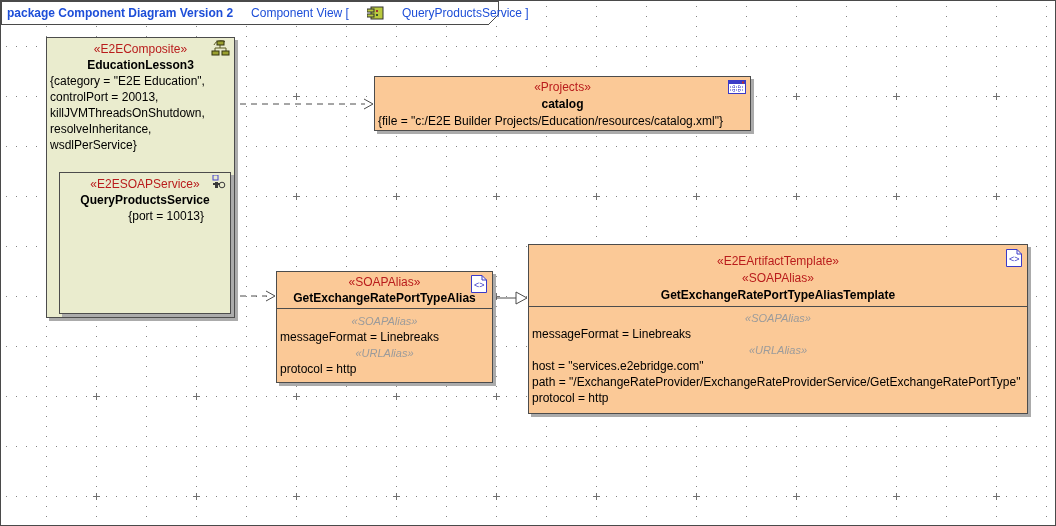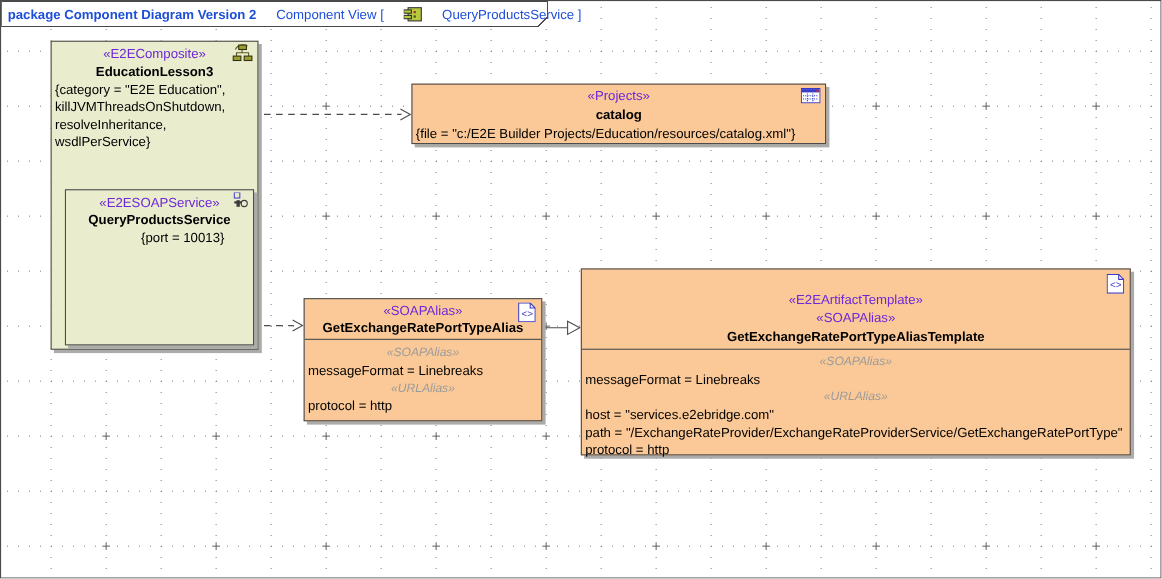--- a/index.html
+++ b/index.html
@@ -26,21 +26,21 @@
   }
   .tab-text .bold{font-weight:bold;}
   
   .node{
     position:absolute;border:1px solid #4c4c4c;
     box-shadow:3px 3px 0 #ababab;z-index:2;
     font-size:12px;color:#000;box-sizing:border-box;
   }
   .green{background:#eaecce;}
   .orange{background:#fbc997;}
-  .stereo{color:#6d28d9;text-align:center;line-height:16px;}
+  .stereo{color:#b91c1c;text-align:center;line-height:16px;}
   .nname{font-weight:bold;text-align:center;line-height:16px;}
   .prop{line-height:16px;padding:0 3px;white-space:nowrap;overflow:hidden;text-align:left;}
   .prop-right{line-height:16px;padding-right:26px;text-align:right;white-space:nowrap;}
   .sec-heading{color:#9b9b9b;font-style:italic;font-size:11px;text-align:center;line-height:16px;}
   .hdr{border-bottom:1px solid #4c4c4c;}
   .corner-icon{position:absolute;pointer-events:none;}
 </style>
 </head>
 <body>
 
@@ -158,20 +158,21 @@
   </svg>
   <svg class="edge" style="left:494px;top:289px" width="35" height="17">
     <line x1="0" y1="8" x2="21" y2="8" stroke="#4c4c4c" stroke-width="1"></line>
     <polygon points="21,2 32,8 21,14" fill="#ffffff" stroke="#4c4c4c" stroke-width="1"></polygon>
   </svg>
 
   <div class="node green" style="left:45px;top:36px;width:189px;height:281px;padding-top:3px">
     <div class="stereo">«E2EComposite»</div>
     <div class="nname">EducationLesson3</div>
     <div class="prop">{category = "E2E Education",</div>
+    <div class="prop">controlPort = 20013,</div>
     <div class="prop">killJVMThreadsOnShutdown,</div>
     <div class="prop">resolveInheritance,</div>
     <div class="prop">wsdlPerService}</div>
     <svg class="corner-icon" style="right:3px;top:1px" width="20" height="19">
       <path d="M9,6 L9,9 M4,12 L4,9 L15,9 L15,12" stroke="#5a5a20" fill="none"></path>
       <path d="M3,6 C5,1 12,1 14,3" stroke="#5a5a20" fill="none"></path>
       <rect x="6" y="2" width="7" height="4" fill="#9aa030" stroke="#33330f"></rect>
       <rect x="1" y="12" width="7" height="4" fill="#9aa030" stroke="#33330f"></rect>
       <rect x="11" y="12" width="7" height="4" fill="#9aa030" stroke="#33330f"></rect>
     </svg>
@@ -215,21 +216,21 @@
       <div class="prop">protocol = http</div>
     </div>
     <svg class="corner-icon" style="right:5px;top:3px" width="16" height="18">
       <path d="M0.5,0.5 H11 L15.5,5 V17.5 H0.5 Z" fill="#ffffff" stroke="#3a3ac8"></path>
       <path d="M11,0.5 V5 H15.5" fill="none" stroke="#3a3ac8"></path>
       <text x="3" y="13" font-size="9" fill="#3a3ac8" font-family="Liberation Sans,sans-serif">&lt;&gt;</text>
     </svg>
   </div>
 
   <div class="node orange" style="left:527px;top:243px;width:500px;height:170px">
-    <div class="hdr" style="height:53px;padding-top:19px">
+    <div class="hdr" style="height:53px;padding-top:8px">
       <div class="stereo" style="line-height:17px">«E2EArtifactTemplate»</div>
       <div class="stereo" style="line-height:17px">«SOAPAlias»</div>
       <div class="nname" style="line-height:17px">GetExchangeRatePortTypeAliasTemplate</div>
     </div>
     <div style="padding-top:3px">
       <div class="sec-heading">«SOAPAlias»</div>
       <div class="prop">messageFormat = Linebreaks</div>
       <div class="sec-heading">«URLAlias»</div>
       <div class="prop">host = "services.e2ebridge.com"</div>
       <div class="prop">path = "/ExchangeRateProvider/ExchangeRateProviderService/GetExchangeRatePortType"</div>

